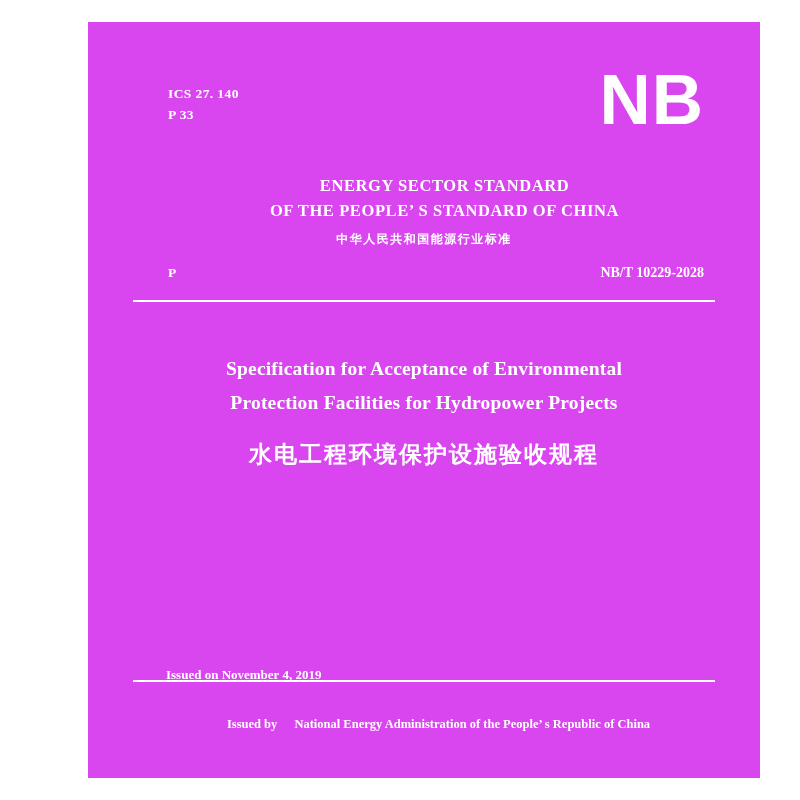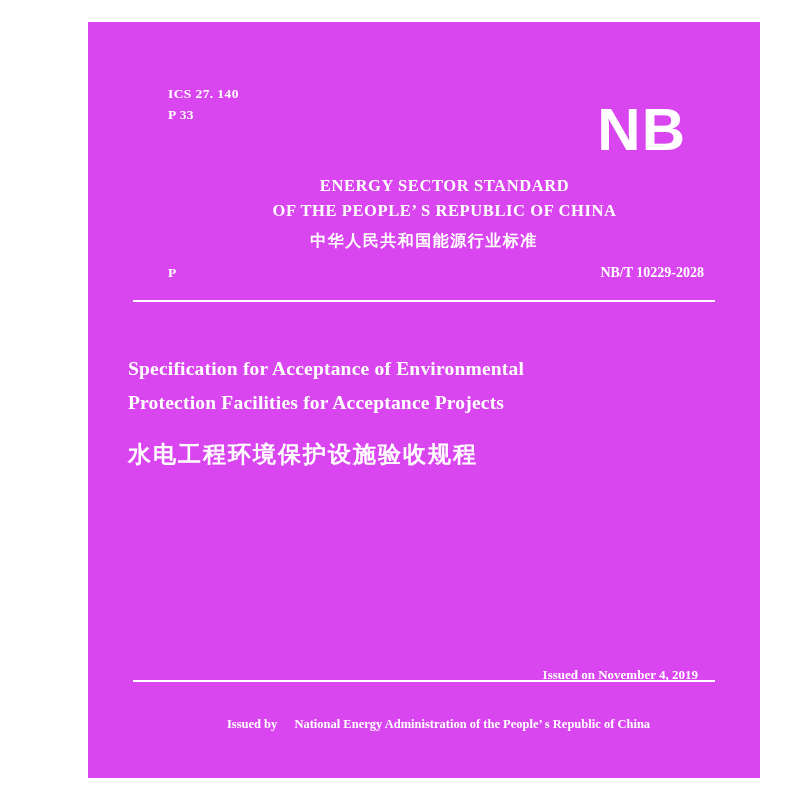--- a/index.html
+++ b/index.html
@@ -40,49 +40,48 @@
     top: 62px;
     font-size: 13.5px;
     font-weight: bold;
     letter-spacing: 0.4px;
     line-height: 1.55;
   }
 
   
   .nb-logo {
     position: absolute;
-    right: 74px;
+    right: 56px;
     top: 42px;
-    font-size: 60px;
+    font-size: 71px;
     font-weight: bold;
     letter-spacing: 1px;
     line-height: 1;
     font-family: "Liberation Sans", sans-serif;
-    margin-top: 36px;
   }
 
   
   .std-heading {
     position: absolute;
     left: 0;
     right: 0;
     top: 152px;
     text-align: center;
   }
   .std-heading .en1,
   .std-heading .en2 {
     font-size: 16.5px;
     font-weight: bold;
     letter-spacing: 0.6px;
     line-height: 1.5;
     padding-left: 41px;
   }
   .std-heading .zh {
     margin-top: 7px;
-    font-size: 16px;
+    font-size: 12px;
     font-weight: bold;
     letter-spacing: 1.5px;
     font-family: "DejaVu Sans", sans-serif;
   }
 
   
   .code-row {
     position: absolute;
     left: 80px;
     right: 56px;
@@ -107,20 +106,21 @@
   }
   .rule-top { top: 278px; }
   .rule-bottom { top: 658px; }
 
   
   .title-block {
     position: absolute;
     left: 40px;
     right: 40px;
     top: 330px;
+    text-align: center;
   }
   .title-block .t-en {
     font-size: 19.5px;
     font-weight: bold;
     line-height: 1.75;
     letter-spacing: 0.2px;
   }
   .title-block .t-zh {
     margin-top: 19px;
     font-size: 23px;
@@ -129,21 +129,21 @@
     font-family: "DejaVu Sans", sans-serif;
   }
 
   
   .dates-row {
     position: absolute;
     left: 78px;
     right: 62px;
     top: 645px;
     display: flex;
-    justify-content: flex-end;
+    justify-content: flex-start;
     align-items: baseline;
     font-size: 13px;
     font-weight: bold;
   }
 
   
   .issuer {
     position: absolute;
     left: 0;
     right: 0;
@@ -166,34 +166,34 @@
 
     <div class="ics-block">
       <div>ICS 27. 140</div>
       <div>P 33</div>
     </div>
 
     <div class="nb-logo">NB</div>
 
     <div class="std-heading">
       <div class="en1">ENERGY SECTOR STANDARD</div>
-      <div class="en2">OF THE PEOPLE’ S REPUBLIC OF CHINA</div>
+      <div class="en2">OF THE PEOPLE’ S STANDARD OF CHINA</div>
       <div class="zh">中华人民共和国能源行业标准</div>
     </div>
 
     <div class="code-row">
       <div class="left">P</div>
       <div class="right">NB/T 10229-2028</div>
     </div>
 
     <div class="rule rule-top"></div>
 
     <div class="title-block">
       <div class="t-en">Specification for Acceptance of Environmental</div>
-      <div class="t-en">Protection Facilities for Acceptance Projects</div>
+      <div class="t-en">Protection Facilities for Hydropower Projects</div>
       <div class="t-zh">水电工程环境保护设施验收规程</div>
     </div>
 
     <div class="rule rule-bottom"></div>
 
     <div class="dates-row">
       <div>Issued on November 4, 2019</div>
     </div>
 
     <div class="issuer">

